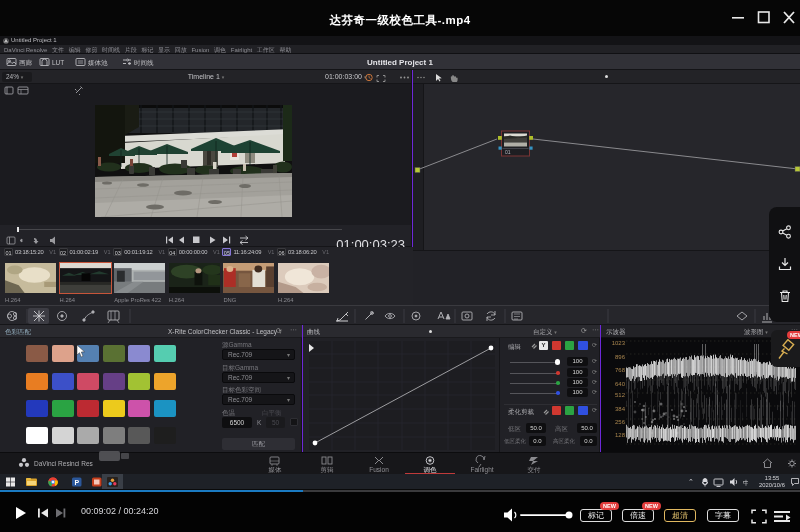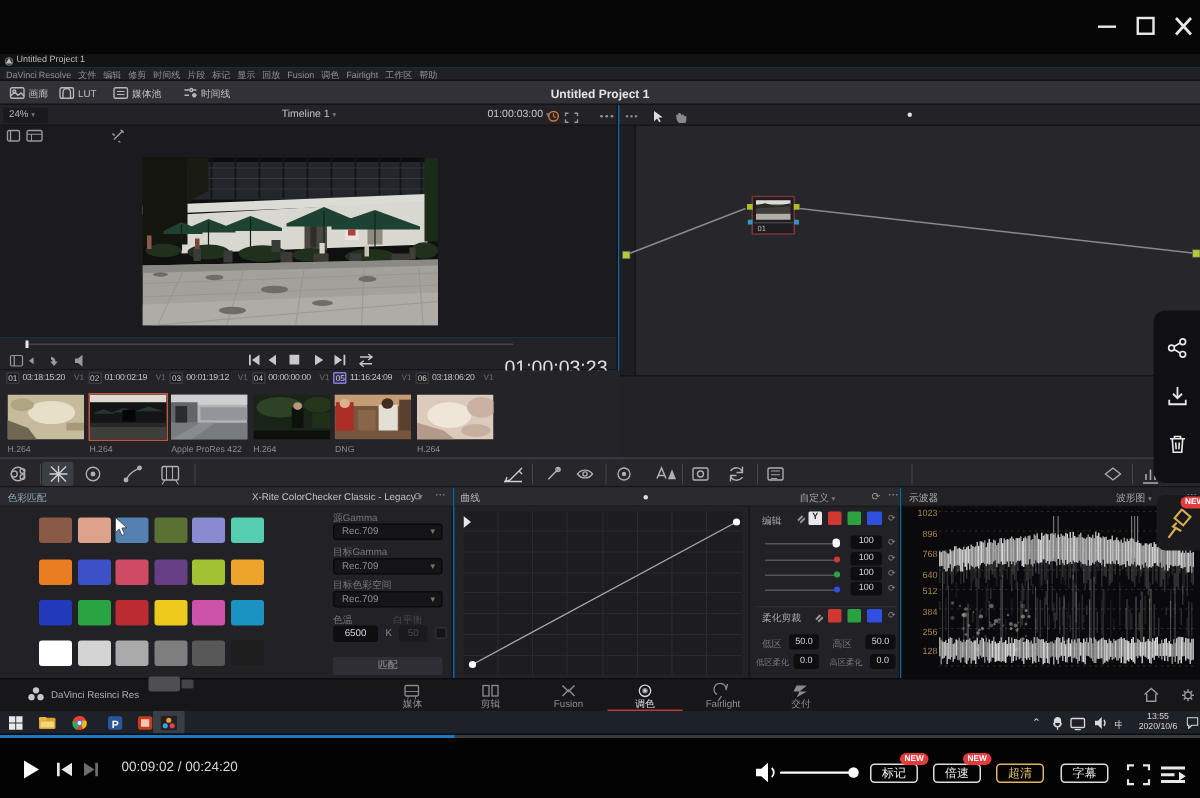--- a/index.html
+++ b/index.html
@@ -4,41 +4,42 @@
 <style>
 * { margin:0; padding:0; box-sizing:border-box; }
 html,body { width:800px; height:532px; background:#000; overflow:hidden;
   font-family:"Liberation Sans", sans-serif; }
 #player { position:relative; width:800px; height:532px; background:#000; }
 
 #titlebar { position:absolute; left:0; top:0; width:800px; height:36px; background:#060606; }
 #title { position:absolute; left:0; top:9px; width:800px; text-align:center; color:#fff;
   font-size:15px; font-weight:bold; letter-spacing:0.5px; }
 .winbtn { position:absolute; top:0; height:36px; color:#e8e8e8; }
-#video { position:absolute; left:0; top:36px; width:800px; height:453px; background:#0369a1; overflow:hidden; }
+#video { position:absolute; left:0; top:36px; width:800px; height:453px; background:#6d28d9; overflow:hidden; }
 #seek { position:absolute; left:0; top:489px; width:800px; height:3px; background:#0a0a0a; }
 #seekfill { position:absolute; left:0; top:0.5px; width:303px; height:2.5px; background:#1a7ac2; }
 #controls { position:absolute; left:0; top:492px; width:800px; height:40px; background:#030303; }
 .pbtn { position:absolute; height:13px; border:1px solid #ddd; border-radius:3px;
   color:#eee; font-size:8px; text-align:center; line-height:11px; width:32px; top:17px; }
 .newbadge { position:absolute; background:#e23c3c; color:#fff; font-size:5.5px; font-weight:bold;
   border-radius:4px; height:8px; line-height:8px; padding:0 3px; top:10px; z-index:5; }
 #video .sec { position:absolute; }
 .ddbox { position:absolute; background:#151518; border:1px solid #0a0a0c; border-radius:2px;
   color:#8f8f94; font-size:6.5px; line-height:9px; padding-left:5px; }
 .ddbox .chev { float:right; margin-right:4px; color:#777; font-size:6px; }
 .numbox { position:absolute; background:#0e0e10; border-radius:2px; color:#d8d8d8;
   font-size:6.5px; text-align:center; }
 .lbl { position:absolute; color:#77777c; font-size:6.5px; white-space:nowrap; }
 </style>
 </head>
 <body>
 <div id="player">
 
 <div id="titlebar">
+  <div id="title" style="font-size:11.5px;top:13px">达芬奇一级校色工具-.mp4</div>
   <svg class="winbtn" style="left:725px;width:75px;height:36px" viewBox="0 0 75 36">
     <rect x="7" y="17" width="12" height="1.6" fill="#e8e8e8"></rect>
     <rect x="33.5" y="12" width="10.5" height="10.5" fill="none" stroke="#e8e8e8" stroke-width="1.6"></rect>
     <path d="M59 12 L69 23 M69 12 L59 23" stroke="#e8e8e8" stroke-width="1.8"></path>
   </svg>
 </div>
 
 <div id="video">
 
   <div class="sec" style="left:0;top:0;width:800px;height:9px;background:#131316">

